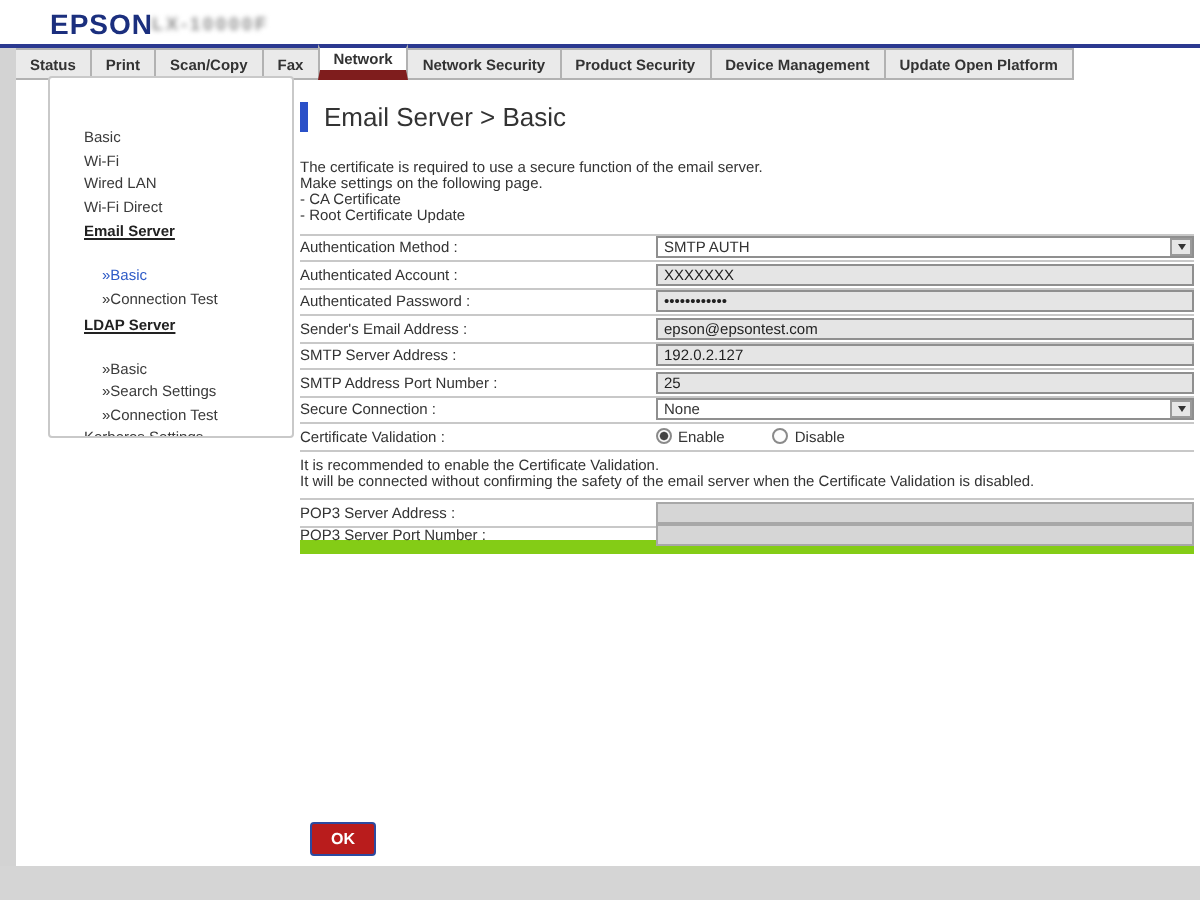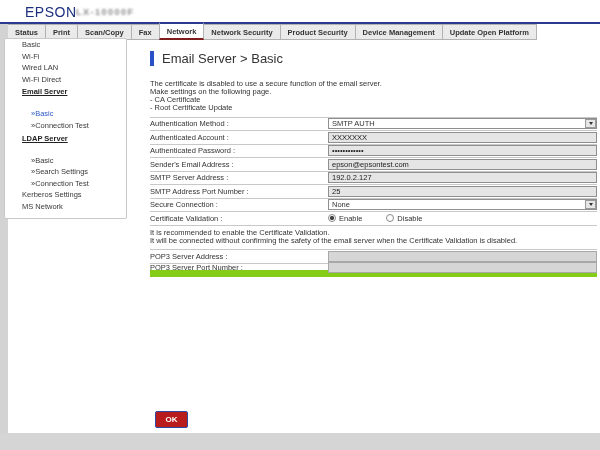--- a/index.html
+++ b/index.html
@@ -8,21 +8,21 @@
     font-family: "Liberation Sans", sans-serif;
     background:#ffffff;
     position:relative;
     overflow:hidden;
     color:#333;
   }
   
   .header { height:22px; position:relative; background:#fff; }
   .epson-logo {
     position:absolute; left:25px; top:4px;
-    font-size:14px; font-weight:normal; letter-spacing:0.5px;
+    font-size:14px; font-weight:bold; letter-spacing:0.5px;
     color:#1b2f7e;
   }
   .model-name {
     position:absolute; left:76px; top:7px;
     font-size:9px; font-weight:bold; letter-spacing:1.5px;
     color:#8a8a8a; filter: blur(1.3px);
   }
   .navline { height:2px; background:#2b3990; }
   
   .tabrow { display:flex; align-items:stretch; height:16px; padding-left:8px; }
@@ -30,29 +30,29 @@
     display:flex; align-items:center;
     padding:0 7px; margin-left:-1px;
     background:#eaeaea;
     border:1px solid #b2b2b2;
     font-size:7.5px; font-weight:bold; color:#333;
     white-space:nowrap; cursor:pointer; position:relative;text-align:center;
   }
   .tab.active {
     background:#ffffff;
     border-top:2px solid #2b3990;
-    border-bottom:2px solid #7f1d1d;
+    border-bottom:5px solid #7f1d1d;
     margin-top:-2px; z-index:2;
   }
   
   .left-gutter { position:absolute; left:0; top:24px; width:8px; height:409px; background:#d3d3d3; }
   .sidebar {
-    position:absolute; left:4px; top:38px; width:123px; height:181px;
+    position:absolute; left:24px; top:38px; width:123px; height:181px;
     background:#fff; border:1px solid #c9c9c9; border-radius:2px;
-    padding-top:0; overflow:hidden;
+    padding-top:24px; overflow:hidden;
   }
   .side-item {
     font-size:7.5px; line-height:11.6px; padding-left:17px;
     color:#3a3a3a; cursor:pointer; white-space:nowrap;
   }
   .side-item.header { font-weight:bold; text-decoration:underline; color:#222; margin-top:1px; }
   .side-item.sub { padding-left:26px; }
   .side-item.active { color:#2e5bc7; }
   
   .main { position:absolute; left:150px; top:50px; width:447px; }
@@ -140,21 +140,21 @@
 
 </div>
 
 <div class="main">
   <div class="title-row">
     <div class="title-bar"></div>
     <div class="page-title">Email Server &gt; Basic</div>
   </div>
 
   <div class="intro">
-    <div>The certificate is disabled to use a secure function of the email server.</div>
+    <div>The certificate is required to use a secure function of the email server.</div>
     <div>Make settings on the following page.</div>
     <div>- CA Certificate</div>
     <div>- Root Certificate Update</div>
   </div>
 
   <div class="form-block">
     <div class="form-row">
       <div class="f-label">Authentication Method :</div>
       <div class="f-field">
         <div class="combo">

